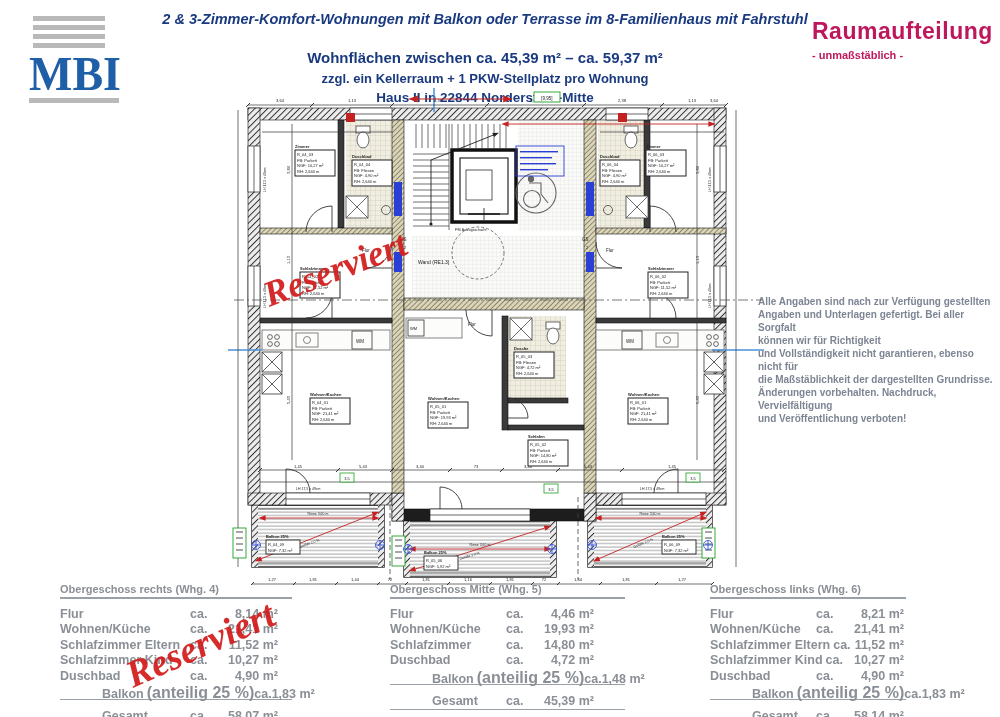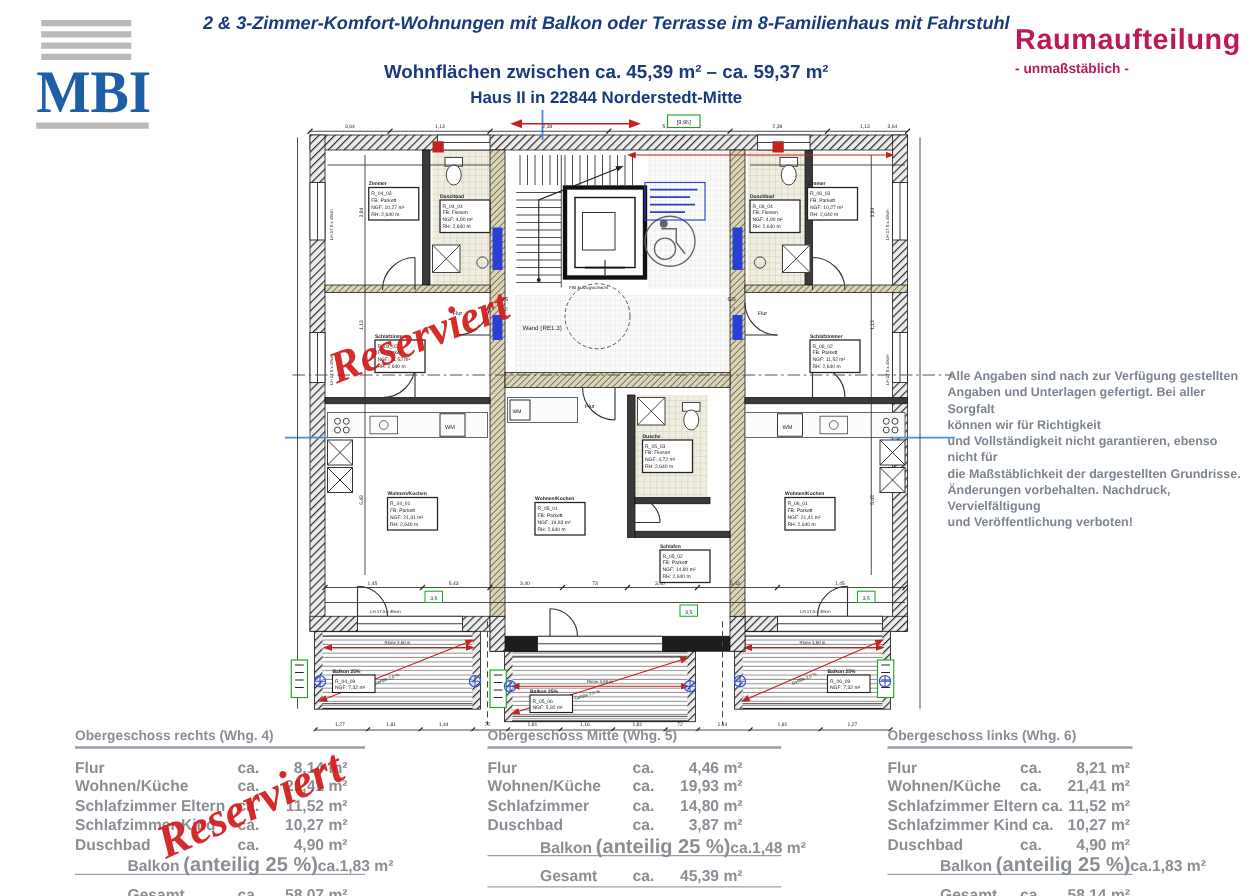--- a/index.html
+++ b/index.html
@@ -58,20 +58,21 @@
   <div class="bar"></div>
   <div class="bar"></div>
   <div class="bar"></div>
   <div class="mbi">MBI</div>
   <div class="bar-bottom"></div>
 </div>
 
 <div id="header">
   <div class="h2">2 &amp; 3-Zimmer-Komfort-Wohnungen mit Balkon oder Terrasse im 8-Familienhaus mit Fahrstuhl</div>
   <div class="h3">Wohnflächen zwischen ca. 45,39 m² – ca. 59,37 m²</div>
+  <div class="h4">zzgl. ein Kellerraum + 1 PKW-Stellplatz pro Wohnung</div>
   <div class="h5">Haus II in 22844 Norderstedt-Mitte</div>
 </div>
 
 <div id="corner">
   <div class="t">Raumaufteilung</div>
   <div class="s">- unmaßstäblich -</div>
 </div>
 
 <div id="disclaimer">
   <div>Alle Angaben sind nach zur Verfügung gestellten</div>
@@ -660,21 +661,21 @@
   <div class="trow">
       <span class="tl">Schlafzimmer</span>
       <span class="tsuf"></span>
       <span class="tca">ca.</span>
       <span class="tv">14,80 m²</span>
     </div>
   <div class="trow">
       <span class="tl">Duschbad</span>
       <span class="tsuf"></span>
       <span class="tca">ca.</span>
-      <span class="tv">3,87 m²</span>
+      <span class="tv">4,72 m²</span>
     </div>
   <div class="trow rule">
       <span class="tl">Balkon</span>
       <span class="tsuf">(anteilig 25 %)</span>
       <span class="tca">ca.</span>
       <span class="tv">1,48 m²</span>
     </div>
   <div class="trow rule total-row">
       <span class="tl">Gesamt</span>
       <span class="tca">ca.</span>

